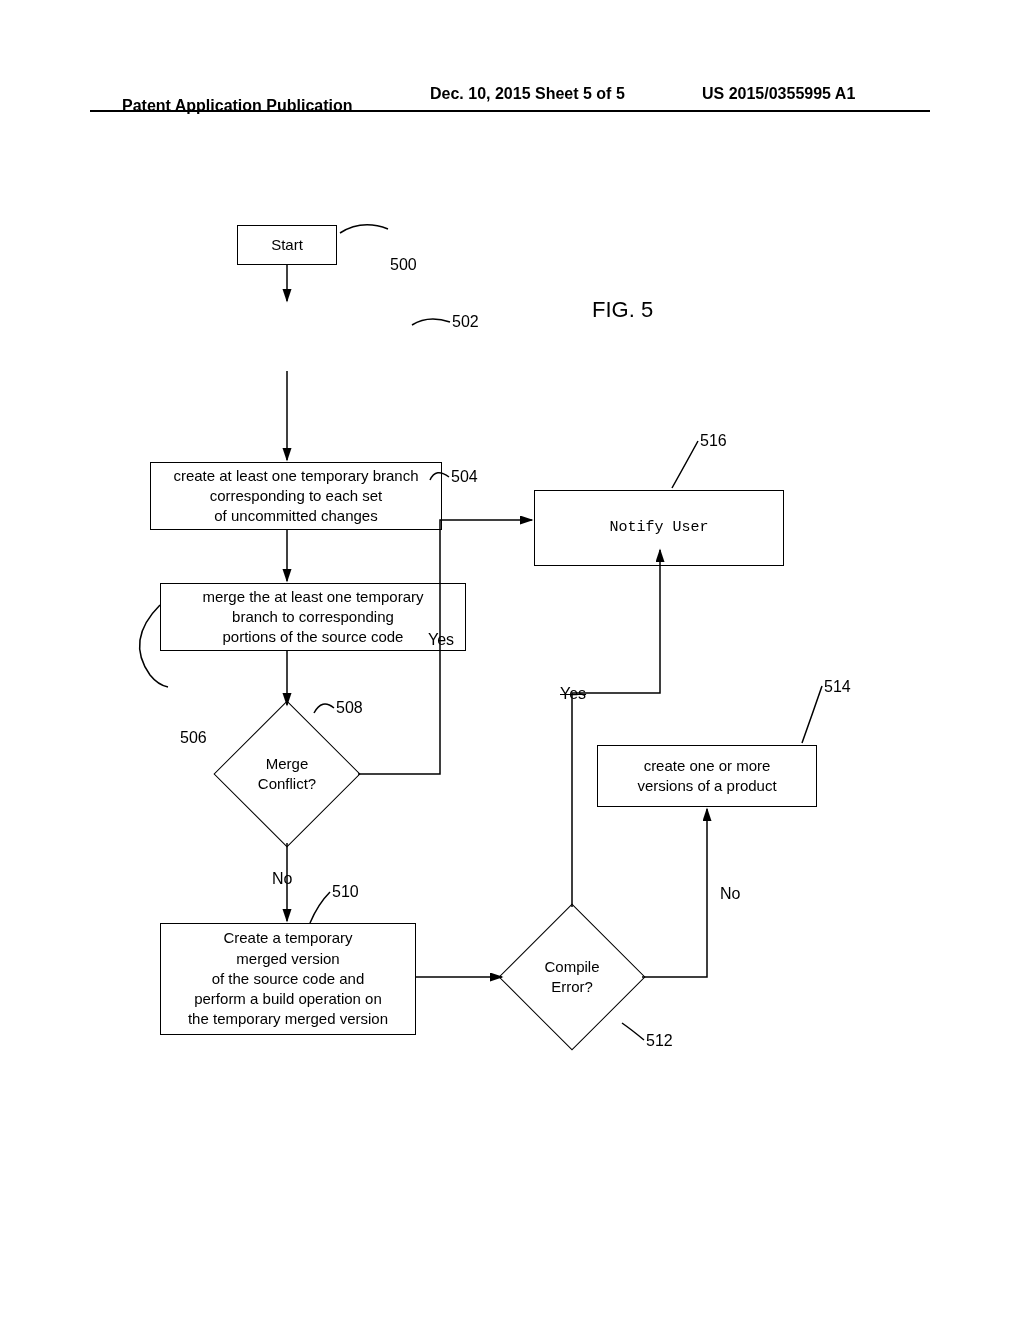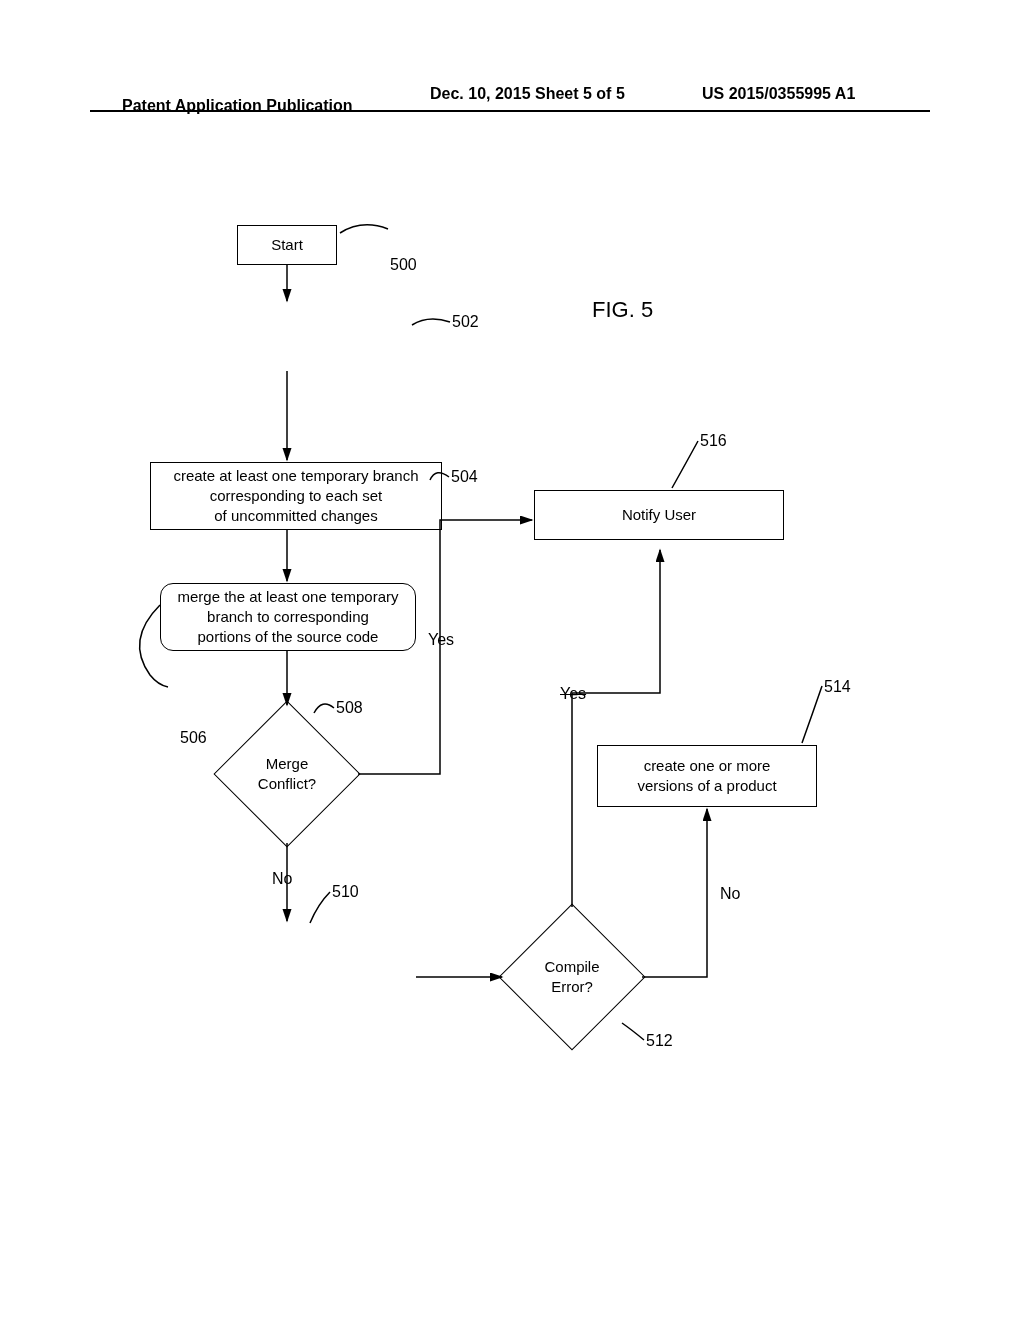--- a/index.html
+++ b/index.html
@@ -121,49 +121,56 @@
     <span>Start</span>
   </div>
 
 
   <div class="box" style="left:150px; top:277px; width:292px; height:68px;">
     <span style="white-space:pre-line;">create at least one temporary branch
 corresponding to each set
 of uncommitted changes</span>
   </div>
 
-  <div class="box" style="left:160px; top:398px; width:256px; height:68px;border-radius:13px;">
+  <div class="box" style="left:160px; top:398px; width:306px; height:68px;">
     <span style="white-space:pre-line;">merge the at least one temporary
 branch to corresponding
 portions of the source code</span>
   </div>
 
   <div class="diamond" style="left:212px; top:514px;">
     <div class="diamond-inner"></div>
     <div class="diamond-text">
         <span style="white-space:pre-line;">Merge
 Conflict?</span>
       </div>
   </div>
 
+  <div class="box" style="left:160px; top:738px; width:256px; height:112px;">
+    <span style="white-space:pre-line;">Create a temporary
+merged version
+of the source code and
+perform a build operation on
+the temporary merged version</span>
+  </div>
 
   <div class="diamond" style="left:497px; top:717px;">
     <div class="diamond-inner"></div>
     <div class="diamond-text">
         <span style="white-space:pre-line;">Compile
 Error?</span>
       </div>
   </div>
 
   <div class="box" style="left:597px; top:560px; width:220px; height:62px;">
     <span style="white-space:pre-line;">create one or more
 versions of a product</span>
   </div>
 
-  <div class="box" style="left:534px; top:305px; width:250px; height:50px;">
+  <div class="box" style="left:534px; top:305px; width:250px; height:76px;font-family:Liberation Mono, monospace;">
     <span>Notify User</span>
   </div>
 
   <div class="label" style="left:390px; top:35px;margin-top:36px;">500</div>
   <div class="label" style="left:452px; top:128px;">502</div>
   <div class="label" style="left:451px; top:283px;">504</div>
   <div class="label" style="left:180px; top:500px;margin-top:44px;">506</div>
   <div class="label" style="left:336px; top:514px;">508</div>
   <div class="label" style="left:332px; top:698px;">510</div>
   <div class="label" style="left:646px; top:847px;">512</div>

